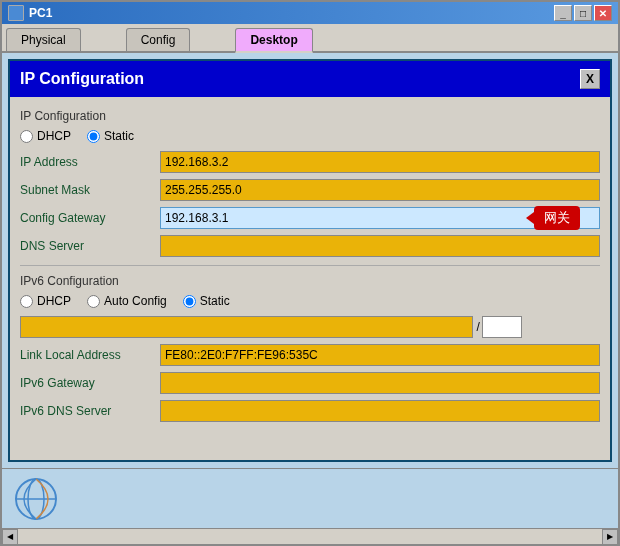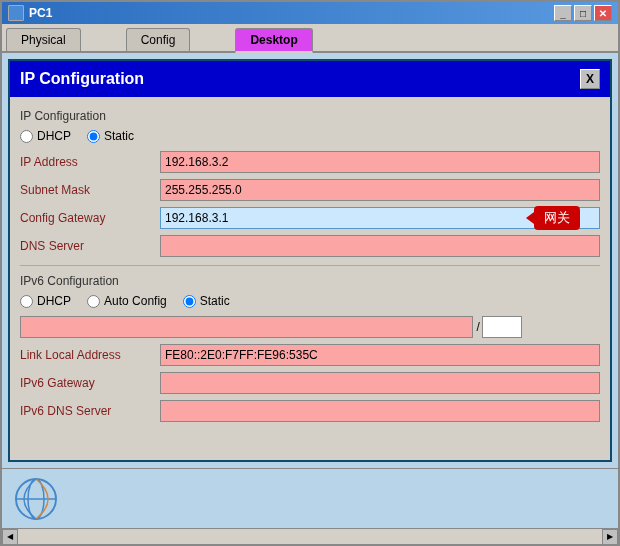--- a/index.html
+++ b/index.html
@@ -88,21 +88,21 @@
       background: #c8c4bc;
       cursor: pointer;
       font-size: 12px;
       margin-right: 2px;
       border-top-left-radius: 3px;
       border-top-right-radius: 3px;
       color: #000;
     }
 
     .tab.active {
-      background: #d946ef;
+      background: #f0abfc;
       border-bottom: 2px solid #d4d0c8;
       margin-bottom: -2px;
       font-weight: bold;
       z-index: 1;
     }
 
     
     .main-content {
       flex: 1;
       background: #b8d4e8;
@@ -180,29 +180,29 @@
 
     .field-row {
       display: flex;
       align-items: center;
       margin-bottom: 6px;
     }
 
     .field-label {
       width: 140px;
       font-size: 12px;
-      color: #7f1d1d;
+      color: #14532d;
       flex-shrink: 0;
     }
 
     .field-input {
       flex: 1;
       height: 22px;
       border: 1px solid #888;
-      background: #fca5a5;
+      background: #eab308;
       padding: 2px 4px;
       font-size: 12px;
     }
 
     .field-input.highlighted {
       background: #cce8ff;
       border-color: #5599cc;
     }
 
     .gateway-row {

